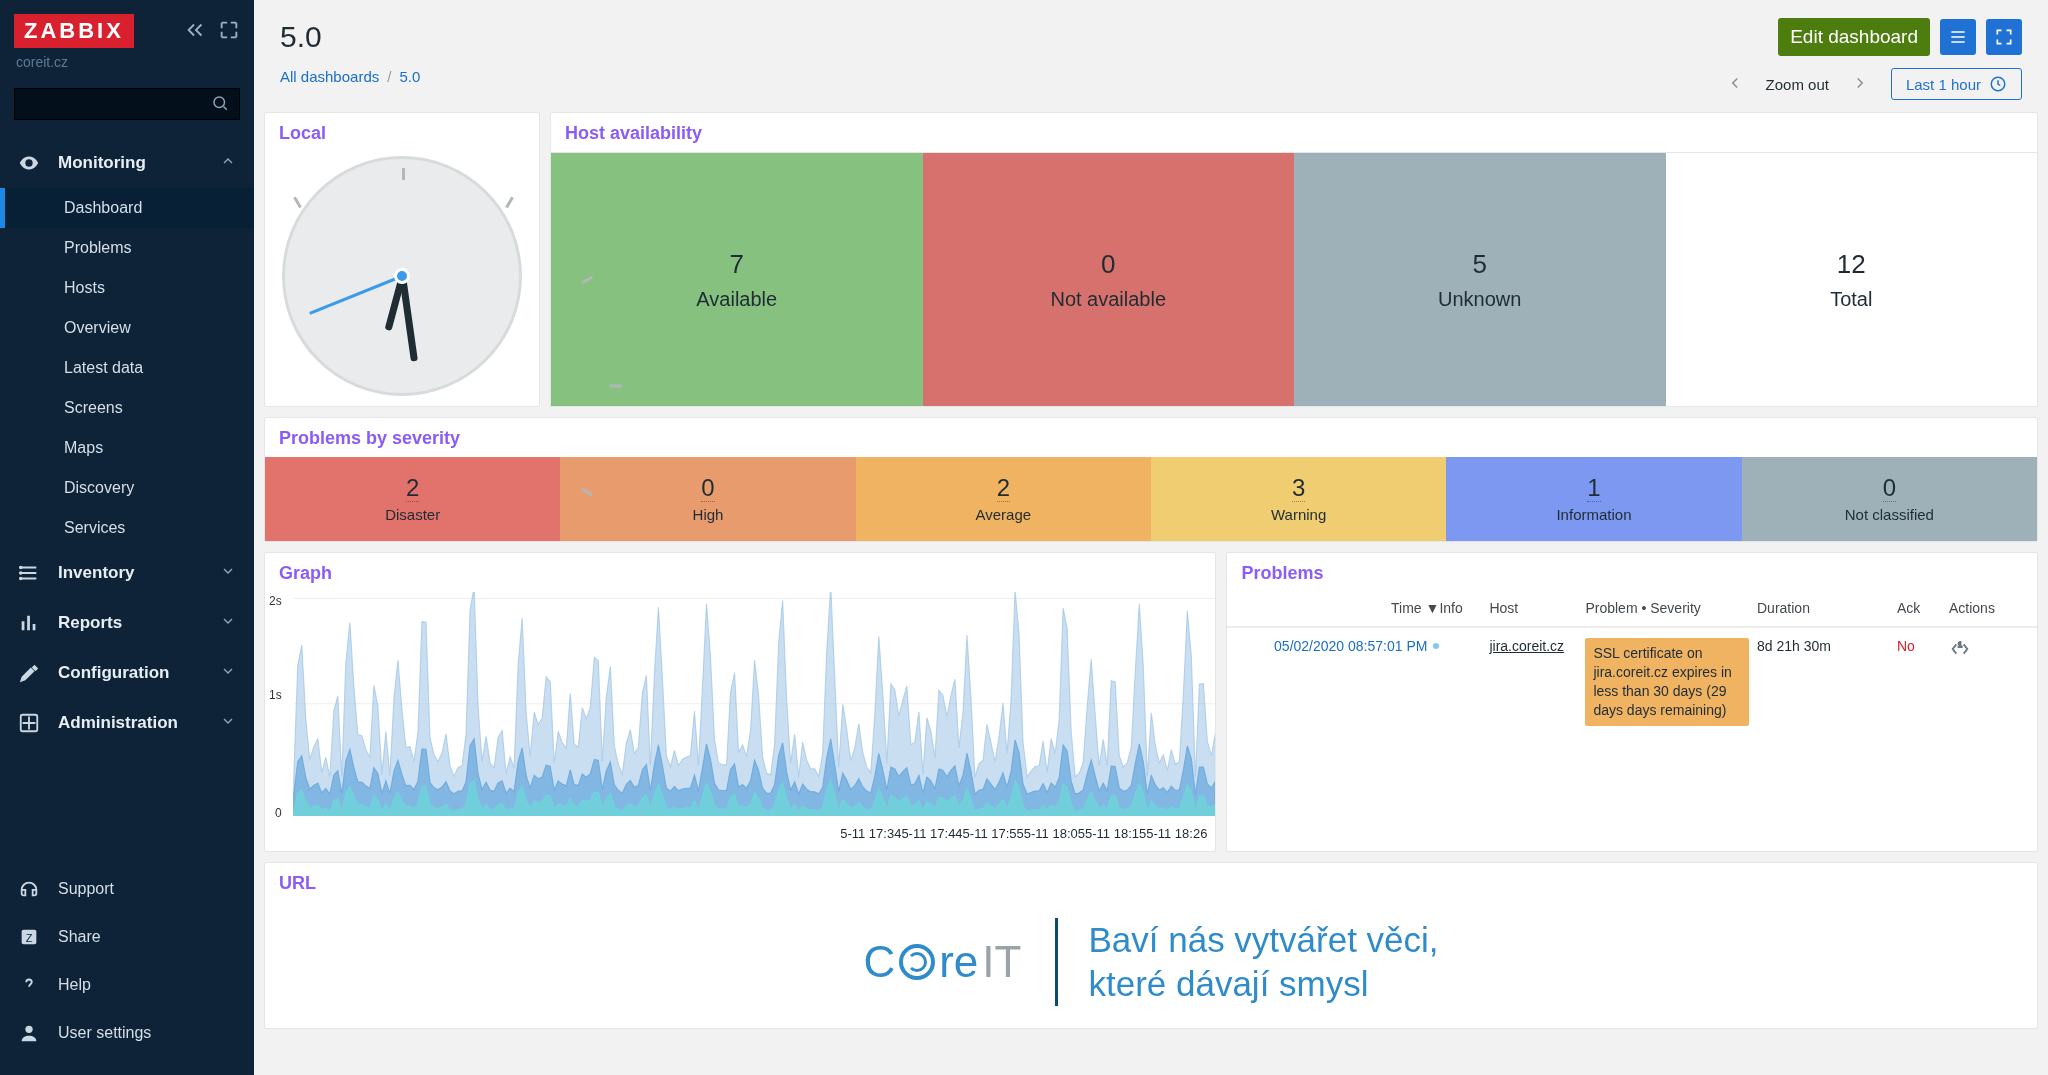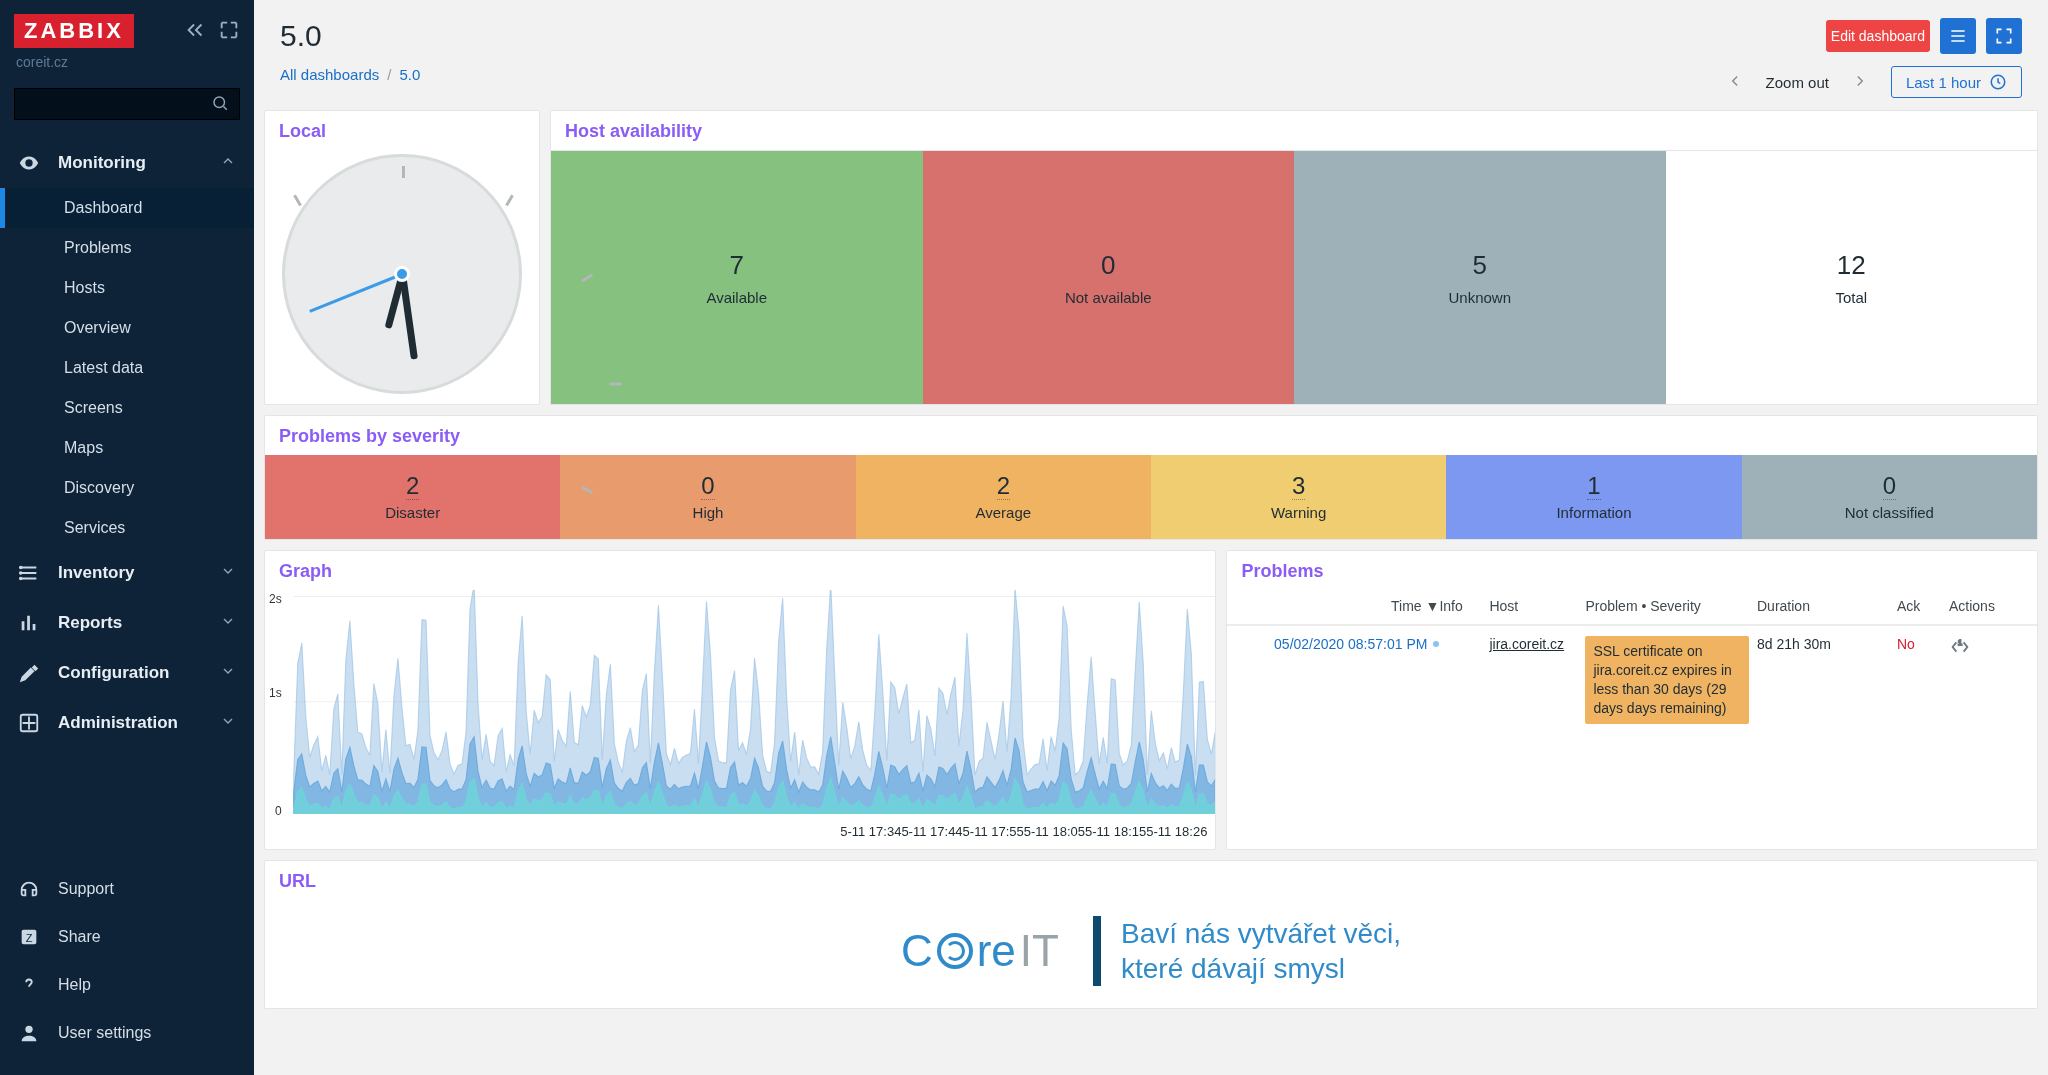--- a/index.html
+++ b/index.html
@@ -26,21 +26,21 @@
   .nav-sub.active::before{content:"";position:absolute;left:0;top:0;bottom:0;width:5px;background:#1e88e5}
 
   .sb-bottom{margin-top:auto;padding-bottom:18px}
   .sb-bottom .nav-item{padding:13px 18px;font-size:16px;color:#d5dfe8}
 
   
   .main{flex:1;display:flex;flex-direction:column;overflow:hidden}
   .header{display:flex;align-items:center;padding:18px 26px 12px}
   .header-title{font-size:30px;font-weight:400;color:#1f2c33}
   .header-right{margin-left:auto;display:flex;gap:10px;align-items:center}
-  .btn-primary{background:#ef4444;color:#fff;padding:8px 5px;border-radius:3px;font-size:14px;cursor:pointer}
+  .btn-primary{background:#4d7c0f;color:#fff;padding:8px 12px;border-radius:3px;font-size:19px;cursor:pointer}
   .btn-icon{background:#1f72d4;color:#fff;width:36px;height:36px;border-radius:3px;display:flex;align-items:center;justify-content:center;cursor:pointer}
   .btn-icon svg{width:20px;height:20px}
 
   .subbar{display:flex;align-items:flex-start;padding:0 26px 12px;font-size:15px}
   .crumb{color:#1a6fc7;cursor:pointer}
   .crumb-sep{margin:0 8px;color:#999}
   .sub-right{margin-left:auto;display:flex;align-items:center;gap:22px;color:#8a8f92}
   .sub-right .nav-arrow svg{width:18px;height:18px}
   .time-pill{display:flex;align-items:center;gap:8px;border:1px solid #1f72d4;color:#1f72d4;padding:6px 14px;border-radius:3px;cursor:pointer}
   .time-pill svg{width:18px;height:18px}
@@ -59,21 +59,21 @@
   .hand.min{width:7px;height:86px;margin-left:-3.5px;margin-top:-86px;border-radius:3px}
   .hand.sec{width:3px;height:100px;margin-left:-1.5px;margin-top:-100px;background:#3c9be8}
   .clock .pin{position:absolute;left:50%;top:50%;width:16px;height:16px;margin:-8px;border-radius:50%;background:#3c9be8;border:3px solid #fff}
 
   
   .avail-card{flex:1;display:flex;flex-direction:column;padding-bottom:0;border:none;background:none}
   .avail-card .card-title{background:#fff;border:1px solid #e3e5e6;border-bottom:none;border-radius:2px 2px 0 0}
   .avail-grid{display:flex;flex:1;border:1px solid #e3e5e6}
   .avail-cell{flex:1;display:flex;flex-direction:column;align-items:center;justify-content:center;color:#1f2c33}
   .avail-cell .num{font-size:26px}
-  .avail-cell .lbl{font-size:15px;margin-top:8px}
+  .avail-cell .lbl{font-size:20px;margin-top:8px}
   .c-green{background:#86c180}
   .c-red{background:#d6716d}
   .c-gray{background:#9eb1b9}
   .c-white{background:#fff}
 
   
   .sev-card{flex:1}
   .sev-grid{display:flex}
   .sev-cell{flex:1;display:flex;flex-direction:column;align-items:center;justify-content:center;padding:18px 0}
   .sev-cell .num{font-size:24px;border-bottom:1px dotted rgba(0,0,0,.35);cursor:pointer;line-height:1.1}
@@ -104,21 +104,21 @@
   .prob-row .ack{color:#d8202f;cursor:pointer}
   .prob-row .act svg{width:22px;height:22px;color:#6b7880}
 
   
   .url-card{margin-top:10px}
   .url-body{display:flex;align-items:center;justify-content:center;padding:16px 0 22px;gap:34px}
   .coreit{font-size:44px;color:#2f8bc9;display:flex;align-items:center;gap:4px;font-weight:400}
   .coreit .o{width:36px;height:36px;border:4px solid #2f8bc9;border-radius:50%;display:inline-flex;align-items:center;justify-content:center}
   .coreit .o::after{content:"";width:14px;height:14px;border:3px solid #2f8bc9;border-left-color:transparent;border-radius:50%}
   .coreit .it{color:#9aa4a8}
-  .slogan{color:#2f8bc9;font-size:28px;line-height:1.25;border-left:8px solid #0c4a6e;padding-left:20px}
+  .slogan{color:#2f8bc9;font-size:35px;line-height:1.25;border-left:3px solid #0c4a6e;padding-left:30px}
 </style>
 </head>
 <body>
 
 <div class="app" style="transform: scale(1);">
 
   <aside class="sidebar">
     <div class="sb-top">
       <div class="logo">ZABBIX</div>
       <div class="sb-top-icons">

